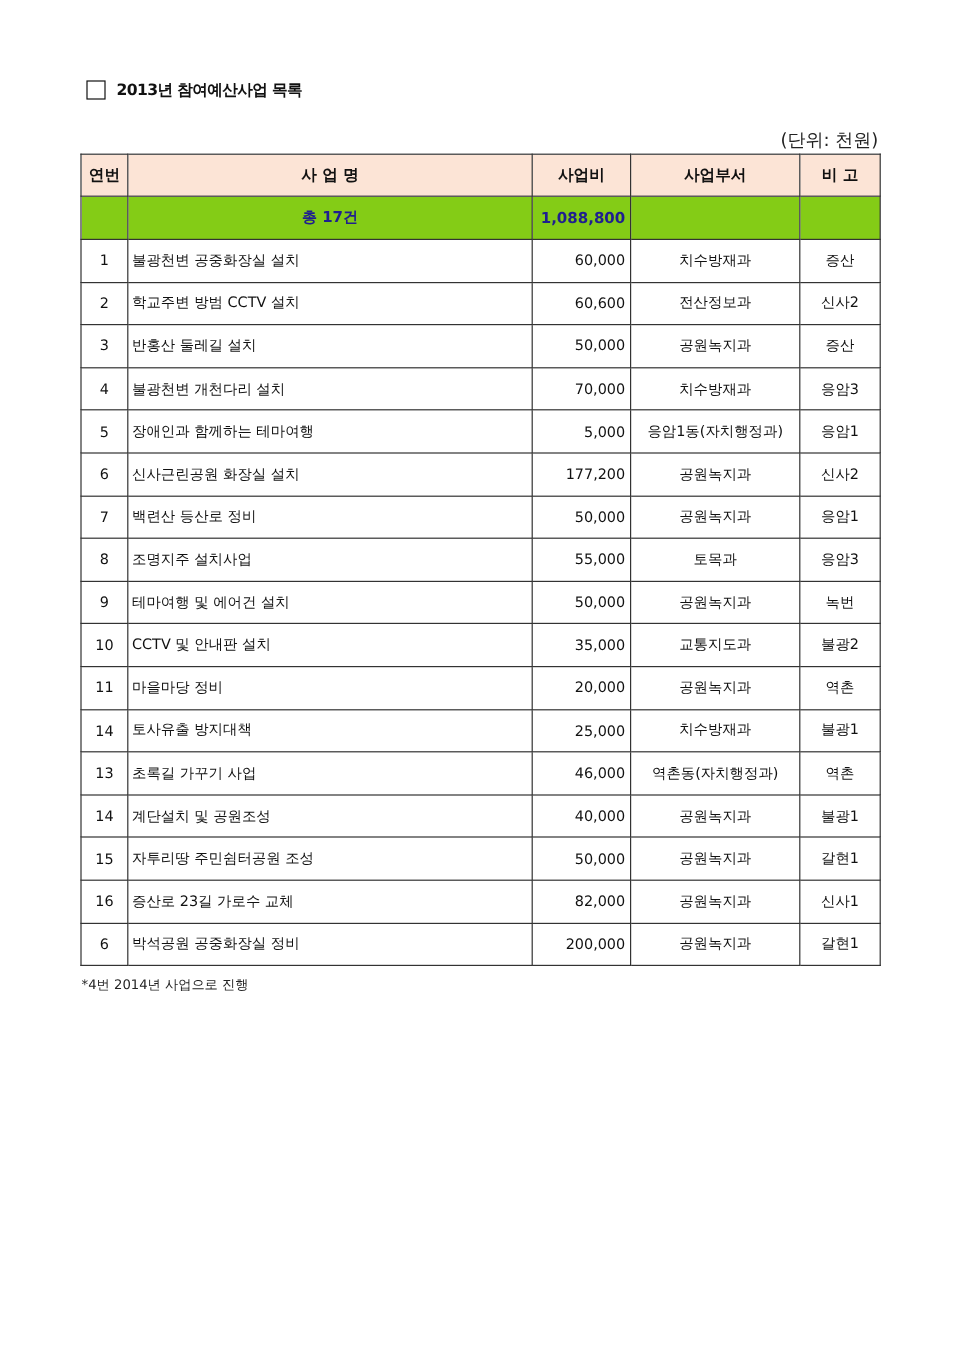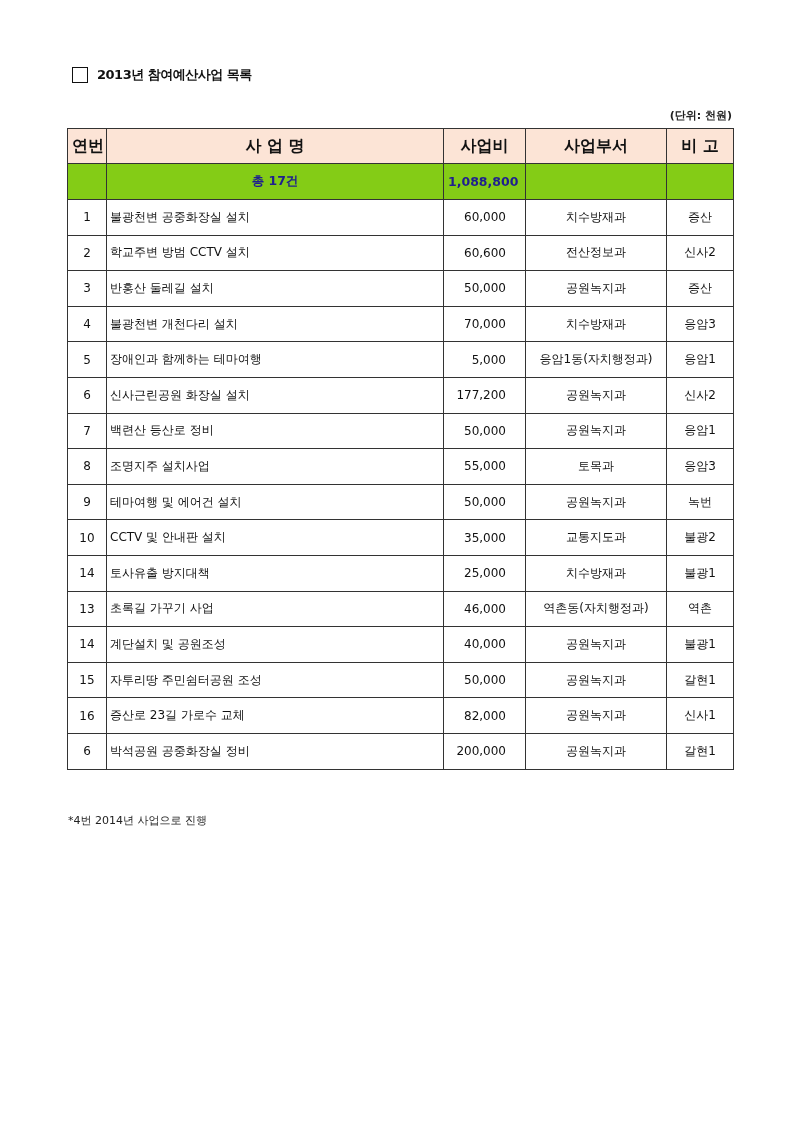--- a/index.html
+++ b/index.html
@@ -1,25 +1,25 @@
 <!DOCTYPE html>
 <html><head>
 <meta charset="utf-8">
 <style>
   html, body { margin: 0; padding: 0; background: #ffffff; }
   body { width: 794px; height: 1122px; position: relative; font-family: "DejaVu Sans", "Liberation Sans", sans-serif; color: #111; }
   .title { position: absolute; left: 72px; top: 66px; font-size: 13px; font-weight: bold; letter-spacing: -0.5px; display: flex; align-items: center; }
   .title .box { display: inline-block; width: 14px; height: 14px; border: 1.5px solid #111; margin-right: 9px; }
-  .unit { position: absolute; right: 62px; top: 108px; font-size: 11px; color: #222; font-weight: bold; }
+  .unit { position: absolute; right: 62px; top: 108px; font-size: 15px; color: #222; }
   table { position: absolute; left: 67px; top: 128px; border-collapse: collapse; table-layout: fixed; width: 666px; }
   td, th { border: 1px solid #333; font-size: 12px; height: 34.6px; padding: 0 4px; white-space: nowrap; overflow: hidden; }
-  th { background: #fce4d6; font-weight: bold; font-size: 16px; text-align: center; height: 34px; }
+  th { background: #fce4d6; font-weight: bold; font-size: 13px; text-align: center; height: 34px; }
   tr.total td { background: #84cc16; color: #1f1f8f; font-weight: bold; font-size: 12.5px; height: 35px; }
   td.c { text-align: center; }
-  td.r { text-align: right; padding-right: 19px; }
+  td.r { text-align: right; padding-right: 4px; }
   td.l { text-align: left; padding-left: 3px; }
   .note { position: absolute; left: 68px; top: 813px; font-size: 11px; color: #222; }
 </style>
 </head>
 <body>
 
 <div class="title">
   <span class="box"></span>
   <span>2013년 참여예산사업 목록</span>
 </div>
@@ -115,20 +115,27 @@
         <td class="c">녹번</td>
       </tr>
       <tr>
         <td class="c">10</td>
         <td class="l">CCTV 및 안내판 설치</td>
         <td class="r">35,000</td>
         <td class="c">교통지도과</td>
         <td class="c">불광2</td>
       </tr>
       <tr>
+        <td class="c">11</td>
+        <td class="l">마을마당 정비</td>
+        <td class="r">20,000</td>
+        <td class="c">공원녹지과</td>
+        <td class="c">역촌</td>
+      </tr>
+      <tr>
         <td class="c">14</td>
         <td class="l">토사유출 방지대책</td>
         <td class="r">25,000</td>
         <td class="c">치수방재과</td>
         <td class="c">불광1</td>
       </tr>
       <tr>
         <td class="c">13</td>
         <td class="l">초록길 가꾸기 사업</td>
         <td class="r">46,000</td>

